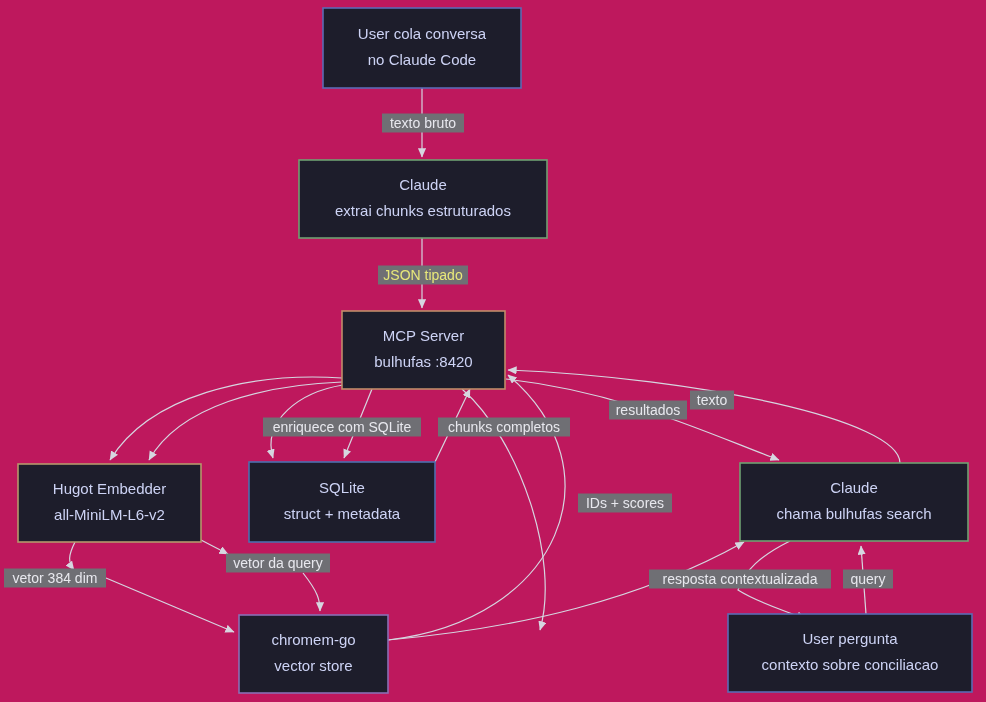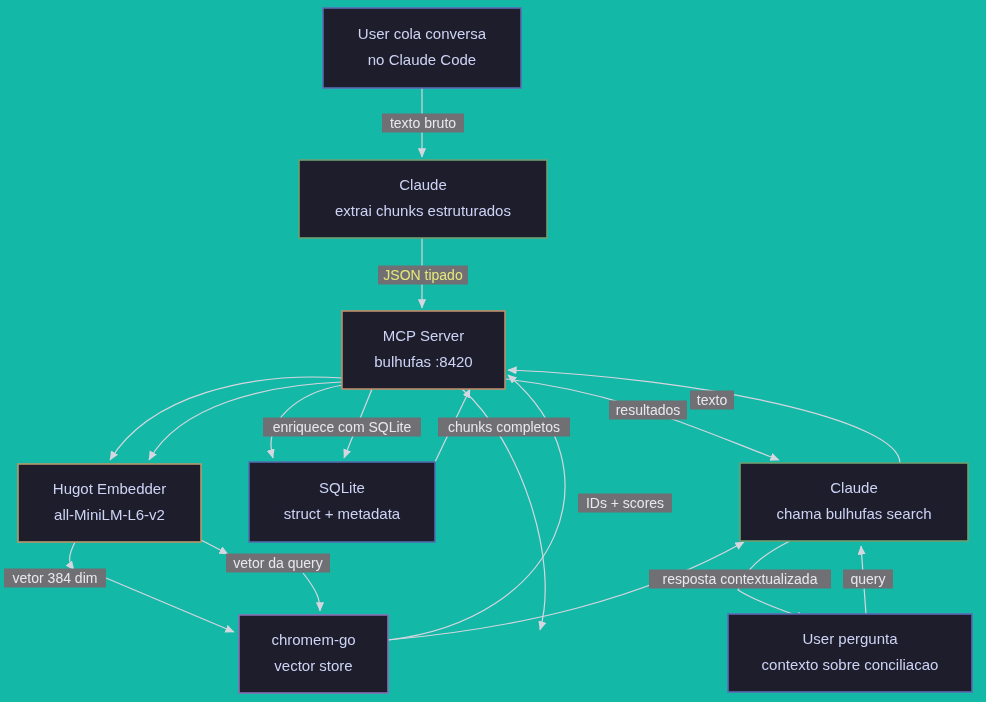--- a/index.html
+++ b/index.html
@@ -52,21 +52,21 @@
     text-anchor: middle;
     dominant-baseline: middle;
   }
   .edge-chip-text.accent {
     fill: #e8e87a;
   }
 </style>
 </head>
 <body style="background: rgb(33, 33, 47);">
 
-<div id="diagram-root" style="background: #14b8a6;">
+<div id="diagram-root" style="background: #be185d;">
   <svg class="flow" viewBox="0 0 986 702">
     <defs>
       <marker id="arrowhead" markerWidth="9" markerHeight="9" refX="7.2" refY="3.4" orient="auto" markerUnits="strokeWidth">
         <path d="M 0 0 L 7.6 3.4 L 0 6.8 z" fill="#d6d6e0"></path>
       </marker>
     </defs>
     <g id="edges-layer">
         <path d="M 422 88 L 422 157" class="edge-path" stroke="#d6d6e0" marker-end="url(#arrowhead)"></path>
         <path d="M 422 238 L 422 308" class="edge-path" stroke="#d6d6e0" marker-end="url(#arrowhead)"></path>
         <path d="M 342 378 C 250 372, 150 395, 110 460" class="edge-path" stroke="#d6d6e0" marker-end="url(#arrowhead)"></path>

